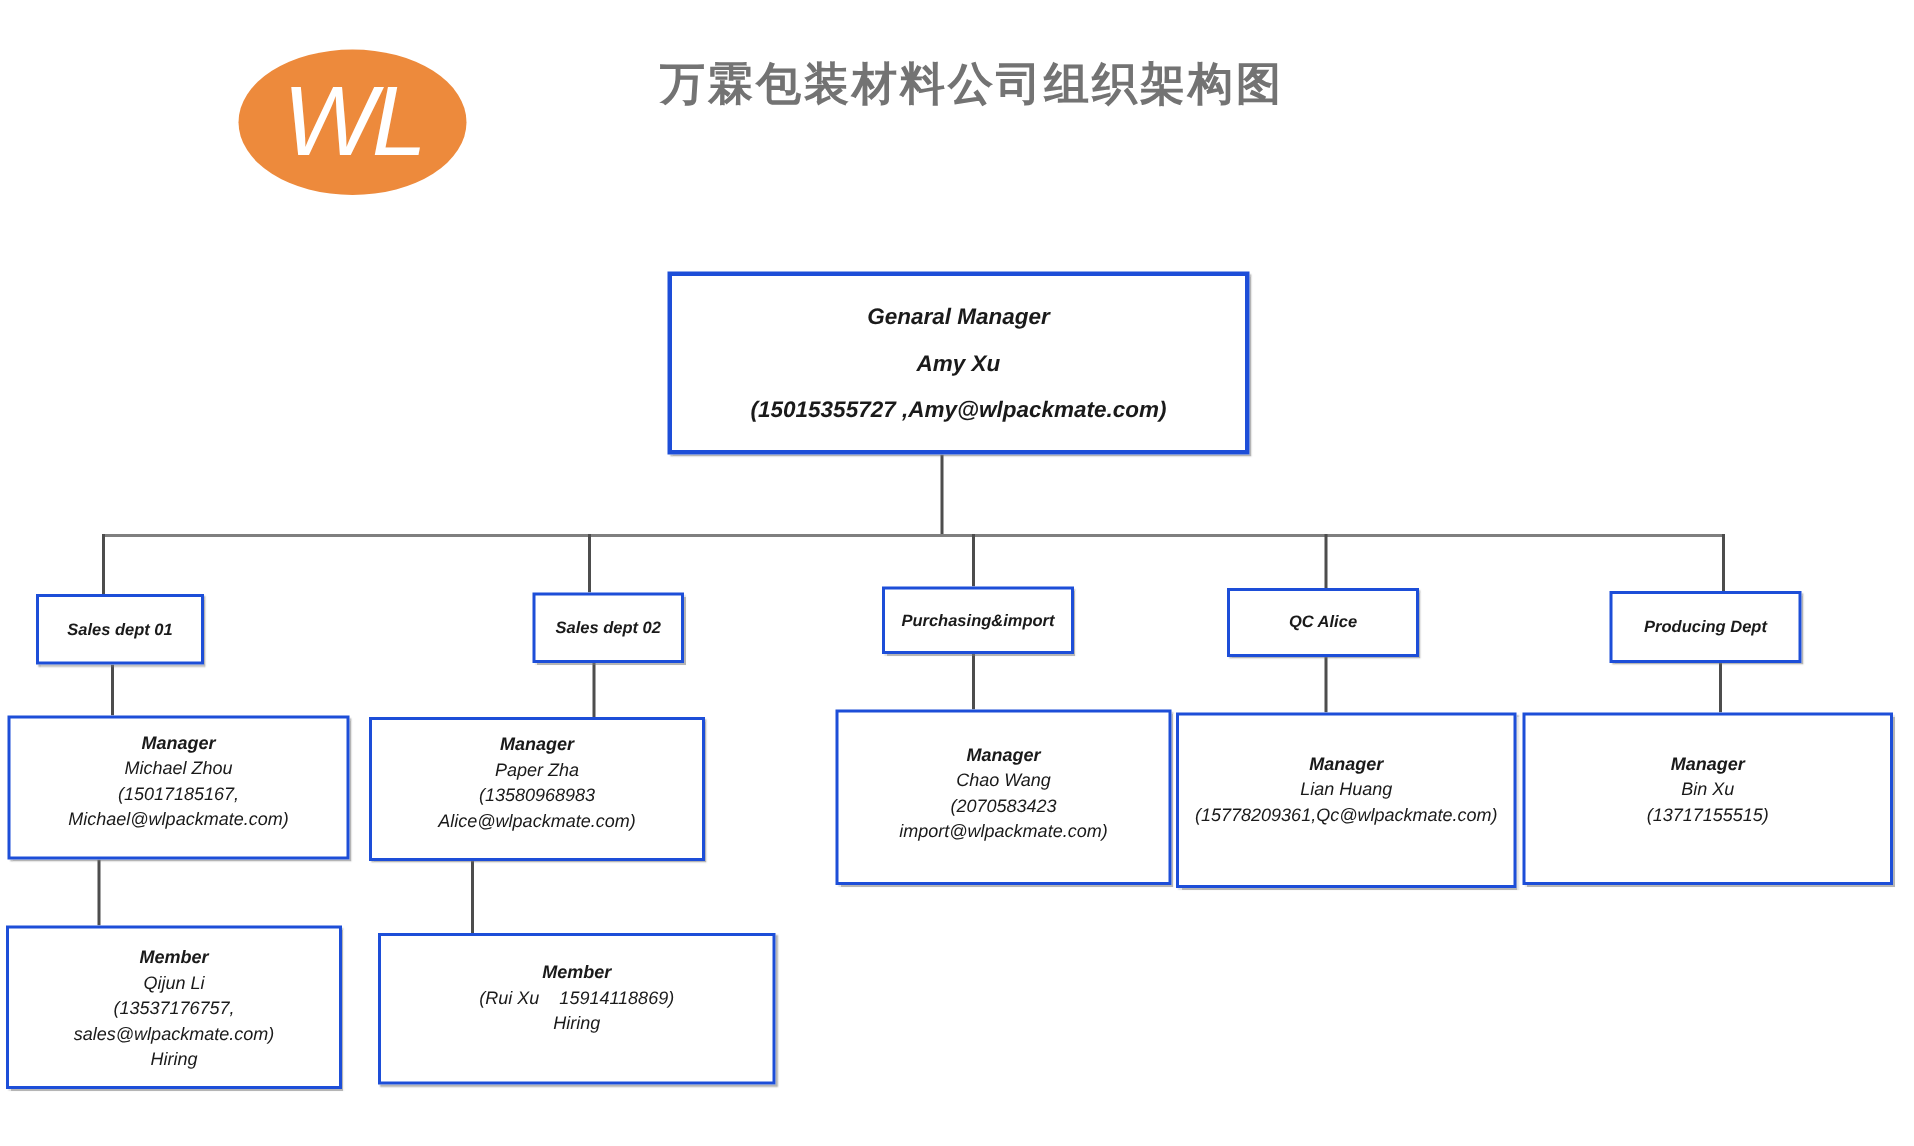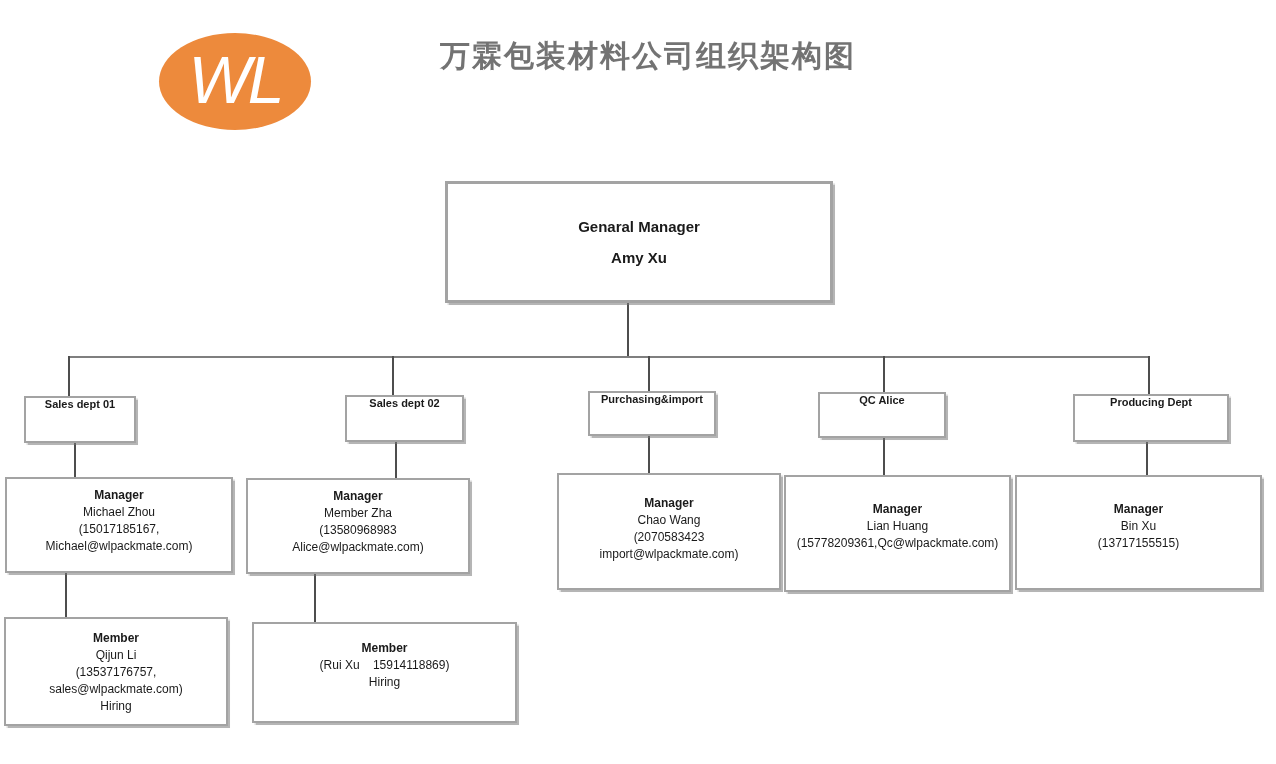--- a/index.html
+++ b/index.html
@@ -20,33 +20,34 @@
     position:absolute; left:338px; top:36px; width:620px; text-align:center;
     font-family:"Liberation Serif", serif; font-size:30px; font-weight:600;
     letter-spacing:2px; color:#737373;
   }
   .title-en {
     position:absolute; left:333px; top:92px; width:600px; text-align:center;
     font-size:24px; font-weight:bold; color:#000;
   }
   
   .node {
-    position:absolute; background:#fff; border:2px solid #a3a3a3; box-sizing:border-box;
+    position:absolute; background:#fff; border:2px solid #1d4ed8; box-sizing:border-box;
     display:flex; flex-direction:column; align-items:center; text-align:center;
     box-shadow:1.5px 1.5px 1px rgba(120,120,120,0.55);
+    font-style:italic;
   }
   .node .ln { white-space:pre-wrap; }
   .gm { left:445px; top:181px; width:388px; height:122px; border-width:3px;
         justify-content:center; gap:14px; font-size:15px; font-weight:bold; }
-  .dept { justify-content:flex-start; font-size:11px; font-weight:bold; }
+  .dept { justify-content:center; font-size:11px; font-weight:bold; }
   .dept.d1 { left:24px;   top:396px; width:112px; height:47px; }
-  .dept.d2 { left:345px;  top:395px; width:119px; height:47px; }
+  .dept.d2 { left:355px;  top:395px; width:101px; height:47px; }
   .dept.d3 { left:588px;  top:391px; width:128px; height:45px; }
   .dept.d4 { left:818px;  top:392px; width:128px; height:46px; }
-  .dept.d5 { left:1073px; top:394px; width:156px; height:48px; }
+  .dept.d5 { left:1073px; top:394px; width:128px; height:48px; }
   .person { font-size:12px; line-height:17px; }
   .person .role { font-weight:bold; }
   .mgr.m1 { left:5px;    top:477px; width:228px; height:96px;  padding-top:8px; }
   .mgr.m2 { left:246px;  top:478px; width:224px; height:96px;  padding-top:8px; }
   .mgr.m3 { left:557px;  top:473px; width:224px; height:117px; padding-top:20px; }
   .mgr.m4 { left:784px;  top:475px; width:227px; height:117px; padding-top:24px; }
   .mgr.m5 { left:1015px; top:475px; width:247px; height:115px; padding-top:24px; }
   .mem.b1 { left:4px;    top:617px; width:224px; height:109px; padding-top:11px; }
   .mem.b2 { left:252px;  top:622px; width:265px; height:101px; padding-top:16px; }
   
@@ -75,20 +76,21 @@
   <div class="conn v" style="left:395px;  top:442px; height:36px;"></div>
   <div class="conn v" style="left:648px;  top:436px; height:37px;"></div>
   <div class="conn v" style="left:883px;  top:438px; height:37px;"></div>
   <div class="conn v" style="left:1146px; top:442px; height:33px;"></div>
   <div class="conn v" style="left:65px;   top:573px; height:44px;"></div>
   <div class="conn v" style="left:314px;  top:574px; height:48px;"></div>
 
   <div class="node gm">
     <div class="ln">Genaral Manager</div>
     <div class="ln">Amy Xu</div>
+    <div class="ln">(15015355727 ,Amy@wlpackmate.com)</div>
   </div>
 
   <div class="node dept d1">
     <div class="ln">Sales dept 01</div>
   </div>
   <div class="node dept d2">
     <div class="ln">Sales dept 02</div>
   </div>
   <div class="node dept d3">
     <div class="ln">Purchasing&amp;import</div>
@@ -101,21 +103,21 @@
   </div>
 
   <div class="node person mgr m1">
     <div class="ln role">Manager</div>
     <div class="ln">Michael Zhou</div>
     <div class="ln">(15017185167,</div>
     <div class="ln">Michael@wlpackmate.com)</div>
   </div>
   <div class="node person mgr m2">
     <div class="ln role">Manager</div>
-    <div class="ln">Member Zha</div>
+    <div class="ln">Paper Zha</div>
     <div class="ln">(13580968983</div>
     <div class="ln">Alice@wlpackmate.com)</div>
   </div>
   <div class="node person mgr m3">
     <div class="ln role">Manager</div>
     <div class="ln">Chao Wang</div>
     <div class="ln">(2070583423</div>
     <div class="ln">import@wlpackmate.com)</div>
   </div>
   <div class="node person mgr m4">

